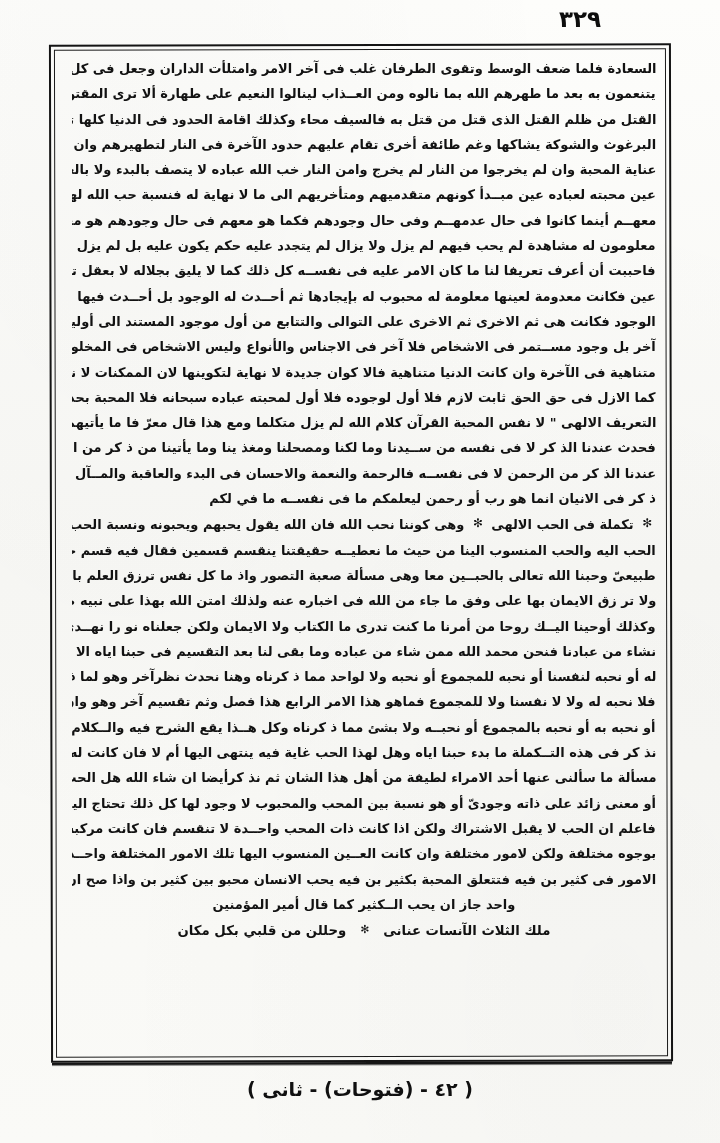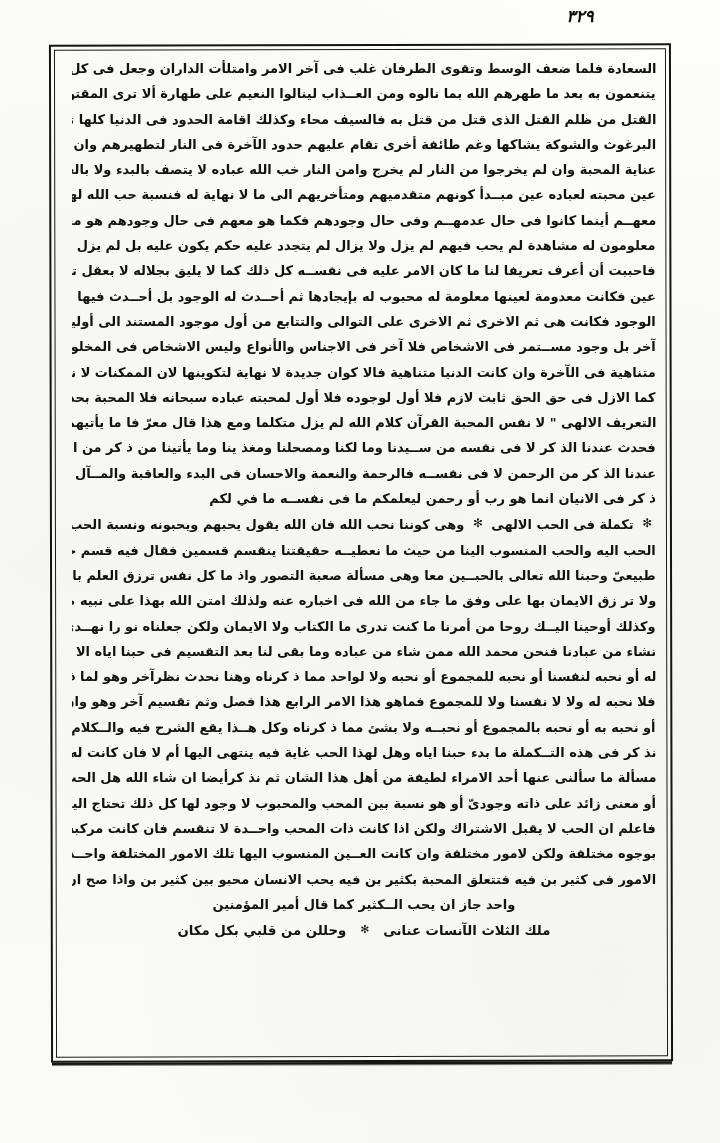--- a/index.html
+++ b/index.html
@@ -33,25 +33,24 @@
     top: 6px;
     left: 0;
     width: 720px;
     text-align: center;
     direction: rtl;
   }
   .folio .folio-num {
     display: inline-block;
     margin-right: -440px;
     font-family: "DejaVu Sans", sans-serif;
-    font-size: 17px;
+    font-size: 23px;
     font-weight: 700;
     color: #0d0d0d;
     letter-spacing: 0px;
-    font-style: italic;
   }
 
   
   .frame {
     position: absolute;
     top: 44px;
     left: 50px;
     width: 622px;
     height: 1018px;
     border: 2.5px solid #141414;
@@ -195,13 +194,16 @@
       <div class="line"><span class="stretch">نذ كر فى هذه التــكملة ما بدء حبنا اياه وهل لهذا الحب غاية فيه ينتهى اليها أم لا فان كانت له غاية فما تلك الغاية وهــذه</span></div>
       <div class="line"><span class="stretch">مسألة ما سألنى عنها أحد الامراء لطيفة من أهل هذا الشان ثم نذ كرأيضا ان شاء الله هل الحب صفة نفسية فى المحب</span></div>
       <div class="line"><span class="stretch">أو معنى زائد على ذاته وجودىّ أو هو نسبة بين المحب والمحبوب لا وجود لها كل ذلك تحتاج اليه هــذه التــكملة</span></div>
       <div class="line"><span class="stretch">فاعلم ان الحب لا يقبل الاشتراك ولكن اذا كانت ذات المحب واحــدة لا تنقسم فان كانت مركبة جاز ان يتعلق حبها</span></div>
       <div class="line"><span class="stretch">بوجوه مختلفة ولكن لامور مختلفة وان كانت العــين المنسوب اليها تلك الامور المختلفة واحــدة أو تكون تلك</span></div>
       <div class="line"><span class="stretch">الامور فى كثير بن فيه فتتعلق المحبة بكثير بن فيه يحب الانسان محبو بين كثير بن واذا صح ان يحب أ كثر من</span></div>
       <div class="line center"><span class="stretch">واحد جاز ان يحب الــكثير كما قال أمير المؤمنين</span></div>
       <div class="line center verse-line"><span class="stretch"><span>ملك الثلاث الآنسات عنانى</span><span class="verse-sep">✻</span><span>وحللن من قلبي بكل مكان</span></span></div>
     </div>
 
+  <div class="footer">
+    <span class="sig">( ٤٢ - (فتوحات) - ثانى )</span>
+  </div>
 </div>
 
 </body></html>

